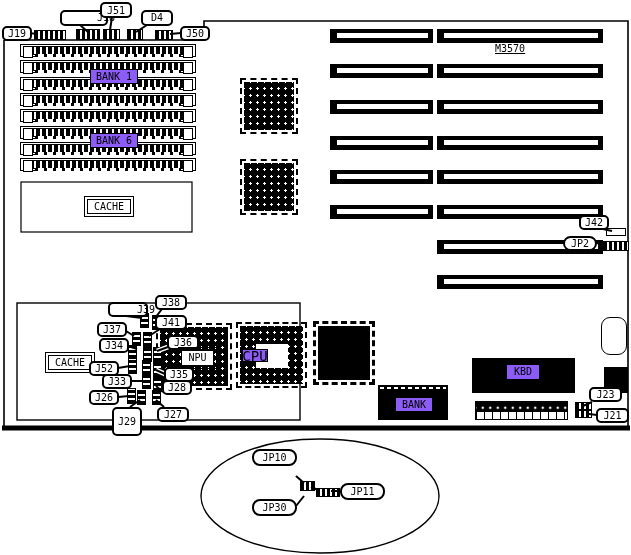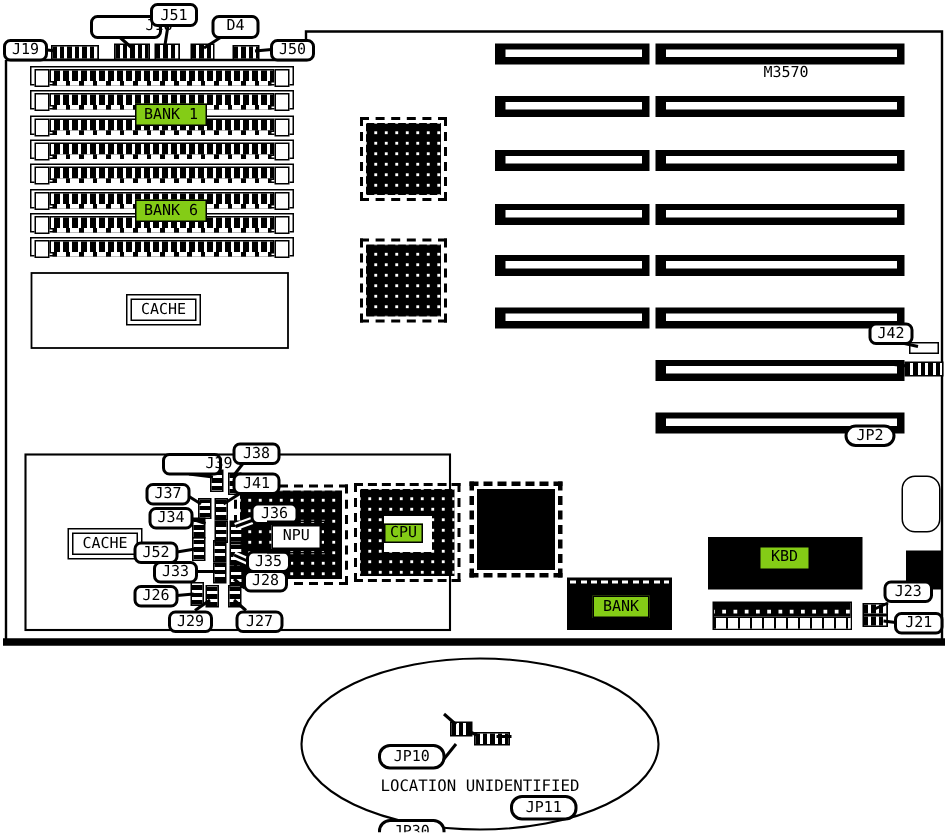--- a/index.html
+++ b/index.html
@@ -5,23 +5,23 @@
   html,body{margin:0;padding:0;background:#fff;}
   #stage{position:relative;width:631px;height:555px;background:#fff;overflow:hidden;
          font-family:"DejaVu Sans Mono",monospace;color:#000;}
   #outline-svg{position:absolute;left:0;top:0;z-index:1;}
   #pointer-svg{position:absolute;left:0;top:0;z-index:4;}
   .comp{position:absolute;box-sizing:border-box;}
   
   .co{position:absolute;box-sizing:border-box;background:#fff;border:2px solid #000;
       border-radius:5px;display:flex;align-items:center;justify-content:center;
       font-size:10px;line-height:1;z-index:5;}
-  .co.rnd{border-radius:8px;margin-top:47px;}
-  
-  .tag{position:absolute;box-sizing:border-box;background:#84cc16;border:1.5px solid #000;
+  .co.rnd{border-radius:8px;}
+  
+  .tag{position:absolute;box-sizing:border-box;background:#8b5cf6;border:1.5px solid #000;
        display:flex;align-items:center;justify-content:center;font-size:10px;line-height:1;z-index:3;}
   .tag.nested{outline:1px solid #000;outline-offset:2px;background:#fff;}
   
   .simm{position:absolute;box-sizing:border-box;border:1px solid #000;background:#fff;z-index:2;}
   .simm .bar{position:absolute;left:12px;right:12px;top:1px;height:7px;background:
       repeating-linear-gradient(90deg,#fff 0 2px,#000 2px 6px);border:1px solid #000;}
   .simm .bar2{position:absolute;left:14px;right:14px;top:9px;height:3px;background:
       repeating-linear-gradient(90deg,#000 0 3px,#fff 3px 9px);}
   .simm .clipL,.simm .clipR{position:absolute;top:1px;width:8px;height:10px;border:1.5px solid #000;background:#fff;}
   .simm .clipL{left:2px;} .simm .clipR{right:2px;}
@@ -177,21 +177,21 @@
   <div class="slot" style="left:437px;top:205px;width:166px;height:14px;">
       <div class="sl"></div>
     </div>
   <div class="slot" style="left:437px;top:240px;width:166px;height:14px;">
       <div class="sl"></div>
     </div>
   <div class="slot" style="left:437px;top:275px;width:166px;height:14px;">
       <div class="sl"></div>
     </div>
 
-  <div class="txt" style="left:509px;top:44px;">M3570</div>
+  <div class="txt" style="left:495px;top:44px;text-decoration:underline;">M3570</div>
 
   <div class="comp" style="left:606px;top:228px;width:20px;height:8px;border:1.5px solid #000;background:#fff;z-index:2;"></div>
   <div class="hj" style="left:603px;top:241px;width:24px;height:8px;"></div>
   <div class="co" style="left:579px;top:215px;width:30px;height:15px;">
       <span>J42</span>
     </div>
   <div class="co rnd" style="left:563px;top:236px;width:34px;height:15px;">
       <span>JP2</span>
     </div>
 
@@ -240,35 +240,35 @@
     </div>
   <div class="co" style="left:102px;top:374px;width:30px;height:15px;">
       <span>J33</span>
     </div>
   <div class="co" style="left:162px;top:380px;width:30px;height:15px;">
       <span>J28</span>
     </div>
   <div class="co" style="left:89px;top:390px;width:30px;height:15px;">
       <span>J26</span>
     </div>
-  <div class="co" style="left:112px;top:407px;width:30px;height:15px;text-align:center;">
+  <div class="co" style="left:112px;top:407px;width:30px;height:29px;text-align:center;">
       <span>J29</span>
     </div>
   <div class="co" style="left:157px;top:407px;width:32px;height:15px;">
       <span>J27</span>
     </div>
 
   <div class="pinsocket" style="left:160px;top:327px;width:68px;height:59px;"></div>
   <div class="tag nested" style="left:181px;top:350px;width:33px;height:16px;z-index:5;">
       <span>NPU</span>
     </div>
 
   <div class="pinsocket" style="left:240px;top:326px;width:63px;height:58px;"></div>
   <div class="comp" style="left:256px;top:344px;width:32px;height:24px;background:#fff;z-index:3;"></div>
-  <div class="tag" style="left:256px;top:349px;width:26px;height:13px;font-size:10px;z-index:4;">
+  <div class="tag" style="left:242px;top:349px;width:26px;height:13px;font-size:14px;z-index:4;">
       <span>CPU</span>
     </div>
 
   <div class="chip" style="left:318px;top:326px;width:52px;height:54px;"></div>
 
   <div class="comp" style="left:378px;top:385px;width:70px;height:35px;background:#000;z-index:2;">
     <div style="position:absolute;left:2px;right:2px;top:2px;height:2px;background:repeating-linear-gradient(90deg,#fff 0 4px,#000 4px 7px);"></div>
   </div>
   <div class="tag" style="left:395px;top:397px;width:38px;height:15px;border-width:1px;">
       <span>BANK</span>
@@ -300,21 +300,20 @@
   <div class="hj" style="left:316px;top:488px;width:22px;height:7px;"></div>
   <div class="co rnd" style="left:252px;top:449px;width:45px;height:17px;">
       <span>JP10</span>
     </div>
   <div class="co rnd" style="left:340px;top:483px;width:45px;height:17px;">
       <span>JP11</span>
     </div>
   <div class="co rnd" style="left:252px;top:499px;width:45px;height:17px;">
       <span>JP30</span>
     </div>
-  <div class="txt" style="left:230px;top:519px;width:180px;text-align:center;font-size:10.5px;">LOCATION UNIDENTIFIED</div>
 
   <svg id="pointer-svg" width="631" height="555">
     <g stroke="#000" stroke-width="2">
       <line x1="29" y1="33" x2="37" y2="34"></line>
       <line x1="80" y1="25" x2="88" y2="32"></line>
       <line x1="112" y1="17" x2="110" y2="30"></line>
       <line x1="147" y1="25" x2="136" y2="32"></line>
       <line x1="181" y1="33" x2="170" y2="34"></line>
       <line x1="603" y1="229" x2="612" y2="231"></line>
       <line x1="596" y1="243" x2="605" y2="244"></line>

